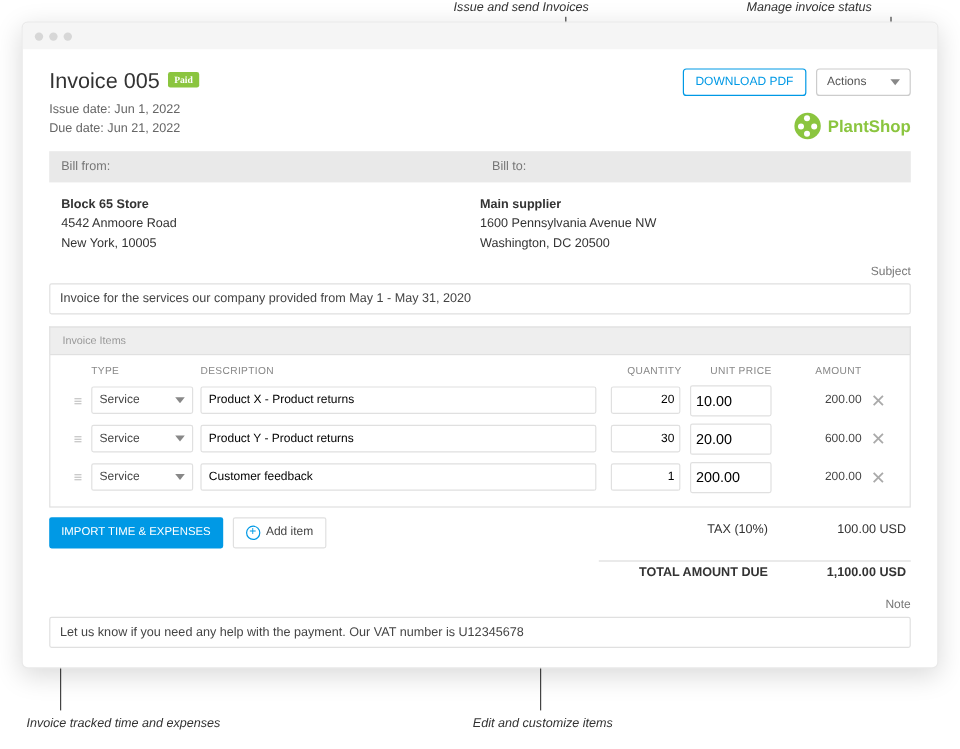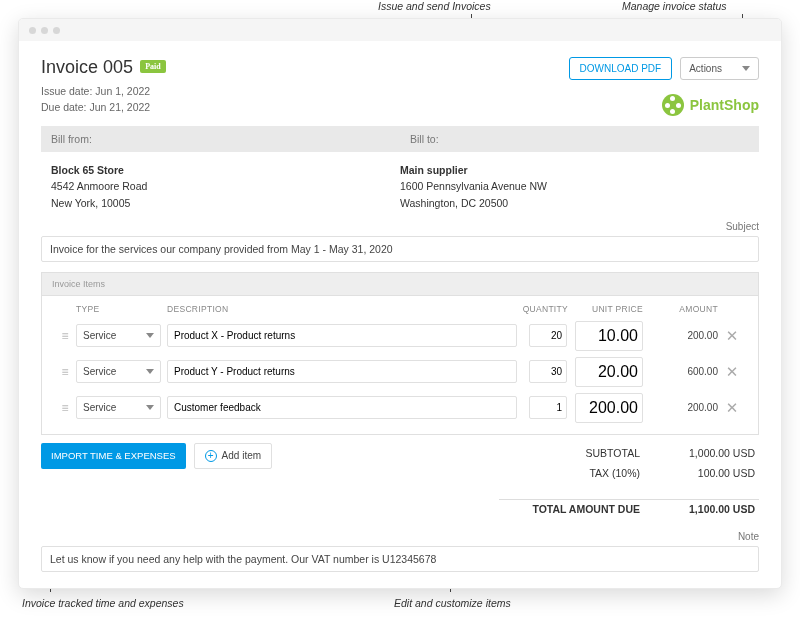--- a/index.html
+++ b/index.html
@@ -39,24 +39,24 @@
   .ch-desc{flex:1;padding-left:6px;}
   .ch-qty{width:60px;text-align:right;}
   .ch-unit{width:75px;text-align:right;}
   .ch-amt{width:75px;text-align:right;}
   .ch-del{width:28px;}
   .row{display:flex;align-items:center;padding:3px 4px;}
   .drag{width:22px;color:#bbb;text-align:center;font-size:12px;cursor:grab;}
   .typesel{width:85px;border:1px solid var(--border);display:flex;align-items:center;justify-content:space-between;padding:5px 6px;font-size:10px;border-radius:2px;color:#444;cursor:pointer;}
   .descbox{flex:1;margin:0 6px;}
   .descbox input{width:100%;border:1px solid var(--border);padding:5px 6px;font-size:10px;border-radius:2px;}
-  .numbox{width:38px;margin-left:6px;}
+  .numbox{width:58px;margin-left:6px;}
   .numbox input{width:100%;border:1px solid var(--border);padding:5px 4px;font-size:10px;text-align:right;border-radius:2px;}
   .unitbox{width:68px;margin-left:8px;}
-  .unitbox input{width:100%;border:1px solid var(--border);padding:5px 4px;font-size:16px;text-align:right;border-radius:2px;}
+  .unitbox input{width:100%;border:1px solid var(--border);padding:5px 4px;font-size:12px;text-align:left;border-radius:2px;}
   .amt{width:75px;text-align:right;font-size:10px;color:#444;}
   .del{width:28px;text-align:center;color:#aaa;font-size:15px;cursor:pointer;}
   .below{display:flex;margin-top:8px;align-items:flex-start;}
   .leftbtns{display:flex;gap:8px;}
   .btn-import{background:var(--accent);color:#fff;font-size:9.5px;padding:7px 10px;border:none;border-radius:2px;cursor:pointer;}
   .btn-add{background:#fff;border:1px solid var(--border);font-size:10px;padding:6px 10px;border-radius:2px;display:flex;align-items:center;gap:5px;cursor:pointer;color:#444;}
   .plus{width:12px;height:12px;border:1px solid var(--accent);border-radius:50%;display:flex;align-items:center;justify-content:center;color:var(--accent);font-size:10px;line-height:1;}
   .totals{margin-left:auto;width:260px;font-size:10.5px;}
   .trow{display:flex;padding:4px 4px;}
   .trow .tl{flex:1;text-align:right;padding-right:20px;}
@@ -209,24 +209,20 @@
       <div class="below">
         <div class="leftbtns">
           <button class="btn-import">IMPORT TIME &amp; EXPENSES</button>
           <div class="btn-add">
             <span class="plus">+</span>
             <span>Add item</span>
           </div>
         </div>
         <div class="totals">
           <div class="trow">
-              <div class="tl">SUBTOTAL</div>
-              <div class="tv">1,000.00 USD</div>
-            </div>
-          <div class="trow">
               <div class="tl">TAX  (10%)</div>
               <div class="tv">100.00 USD</div>
             </div>
           <div class="trow total">
               <div class="tl">TOTAL AMOUNT DUE</div>
               <div class="tv">1,100.00 USD</div>
             </div>
         </div>
       </div>
 

